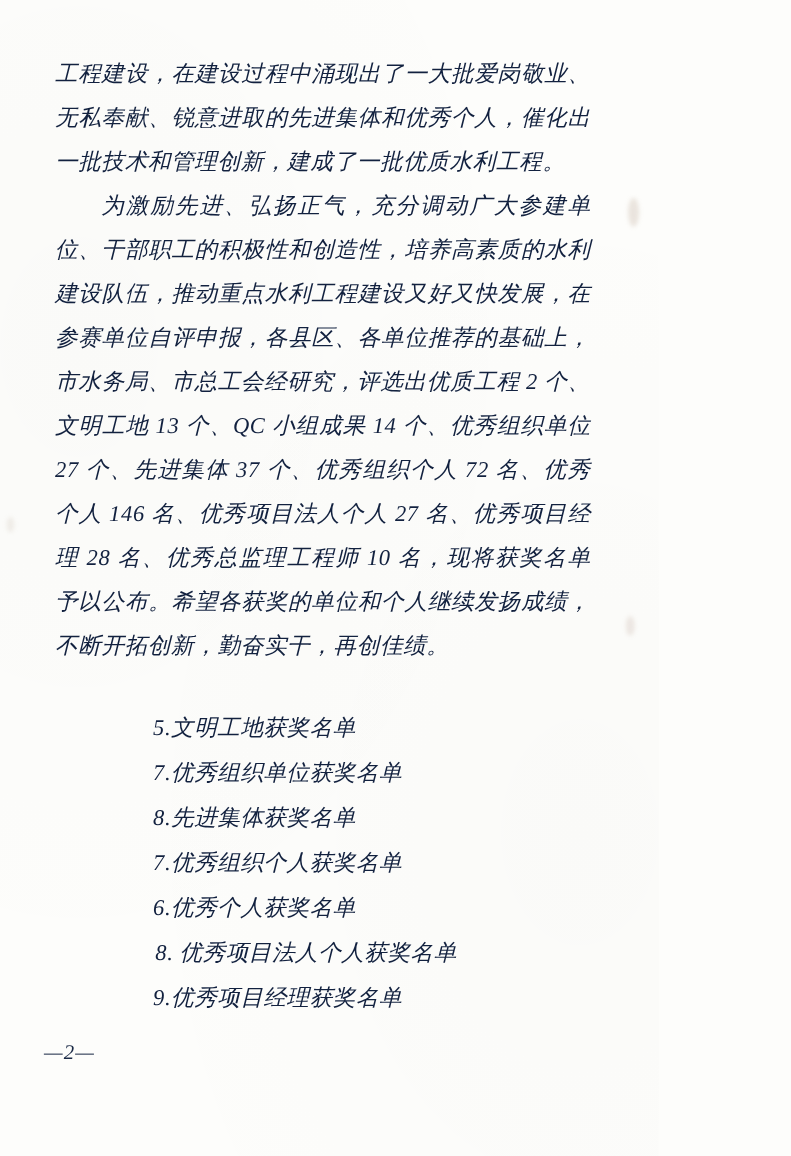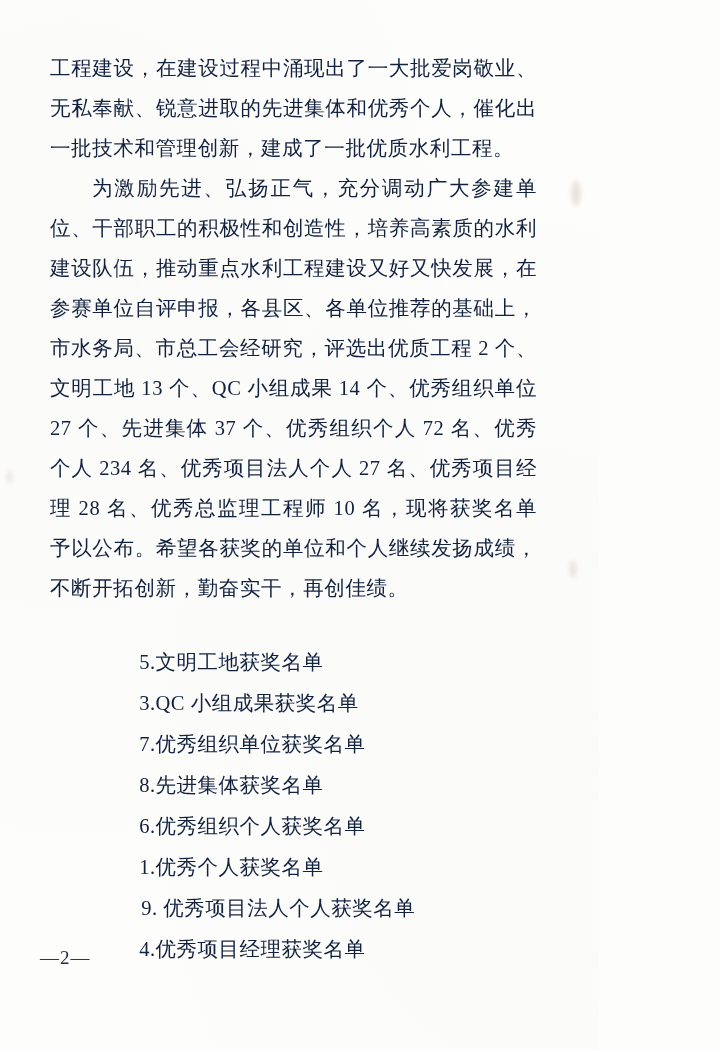--- a/index.html
+++ b/index.html
@@ -17,20 +17,21 @@
   .page {
     position: relative;
     width: 599px;
     height: 1051px;
     box-sizing: border-box;
     padding: 48px 62px 0 50px;
     background:
       radial-gradient(ellipse at 12% 30%, rgba(0,0,0,0.012), rgba(0,0,0,0) 60%),
       radial-gradient(ellipse at 88% 72%, rgba(0,0,0,0.012), rgba(0,0,0,0) 60%),
       #fdfdfb;
+    font-style: italic;
   }
   .body-text {
     font-size: 20.5px;
     line-height: 40px;
     color: #12213f;
     letter-spacing: 0.6px;
     text-align: justify;
     text-justify: inter-character;
   }
   .para {
@@ -96,46 +97,43 @@
 <body>
 
 <div class="page">
 
   <div class="smudge a"></div>
   <div class="smudge b"></div>
   <div class="smudge c"></div>
 
   <div class="body-text">
     <p class="para">工程建设，在建设过程中涌现出了一大批爱岗敬业、无私奉献、锐意进取的先进集体和优秀个人，催化出一批技术和管理创新，建成了一批优质水利工程。</p>
-    <p class="para indent">为激励先进、弘扬正气，充分调动广大参建单位、干部职工的积极性和创造性，培养高素质的水利建设队伍，推动重点水利工程建设又好又快发展，在参赛单位自评申报，各县区、各单位推荐的基础上，市水务局、市总工会经研究，评选出优质工程 2 个、文明工地 13 个、QC 小组成果 14 个、优秀组织单位 27 个、先进集体 37 个、优秀组织个人 72 名、优秀个人 234 名、优秀项目法人个人 27 名、优秀项目经理 28 名、优秀总监理工程师 10 名，现将获奖名单予以公布。希望各获奖的单位和个人继续发扬成绩，不断开拓创新，勤奋实干，再创佳绩。</p>
+    <p class="para indent">为激励先进、弘扬正气，充分调动广大参建单位、干部职工的积极性和创造性，培养高素质的水利建设队伍，推动重点水利工程建设又好又快发展，在参赛单位自评申报，各县区、各单位推荐的基础上，市水务局、市总工会经研究，评选出优质工程 2 个、文明工地 13 个、QC 小组成果 14 个、优秀组织单位 27 个、先进集体 37 个、优秀组织个人 72 名、优秀个人 146 名、优秀项目法人个人 27 名、优秀项目经理 28 名、优秀总监理工程师 10 名，现将获奖名单予以公布。希望各获奖的单位和个人继续发扬成绩，不断开拓创新，勤奋实干，再创佳绩。</p>
   </div>
 
   <div class="gap"></div>
 
   <div class="attach-block">
     <div class="attach-item">
       <span>5.文明工地获奖名单</span>
     </div>
     <div class="attach-item">
-      <span>3.QC 小组成果获奖名单</span>
-    </div>
-    <div class="attach-item">
       <span>7.优秀组织单位获奖名单</span>
     </div>
     <div class="attach-item">
       <span>8.先进集体获奖名单</span>
     </div>
     <div class="attach-item">
-      <span>6.优秀组织个人获奖名单</span>
+      <span>7.优秀组织个人获奖名单</span>
     </div>
     <div class="attach-item">
-      <span>1.优秀个人获奖名单</span>
+      <span>6.优秀个人获奖名单</span>
     </div>
     <div class="attach-item wide">
-      <span>9.  优秀项目法人个人获奖名单</span>
+      <span>8.  优秀项目法人个人获奖名单</span>
     </div>
     <div class="attach-item">
-      <span>4.优秀项目经理获奖名单</span>
+      <span>9.优秀项目经理获奖名单</span>
     </div>
   </div>
 
   <div class="page-number">—2—</div>
 </div>
 
 </body></html>

